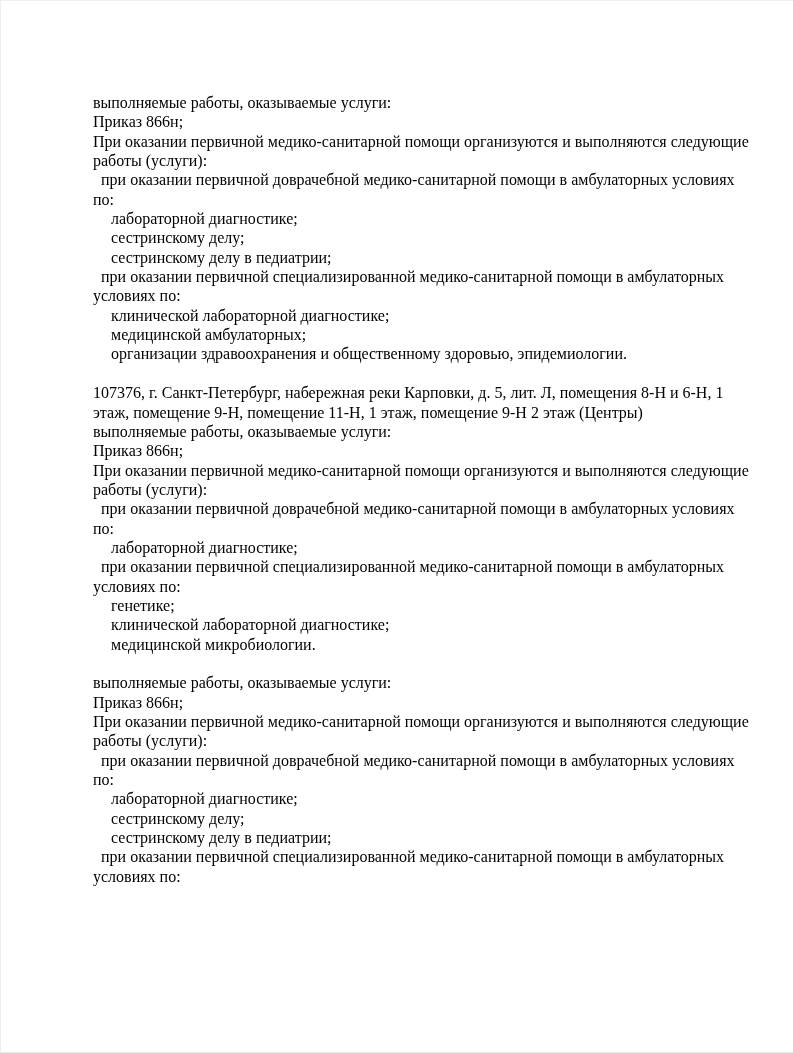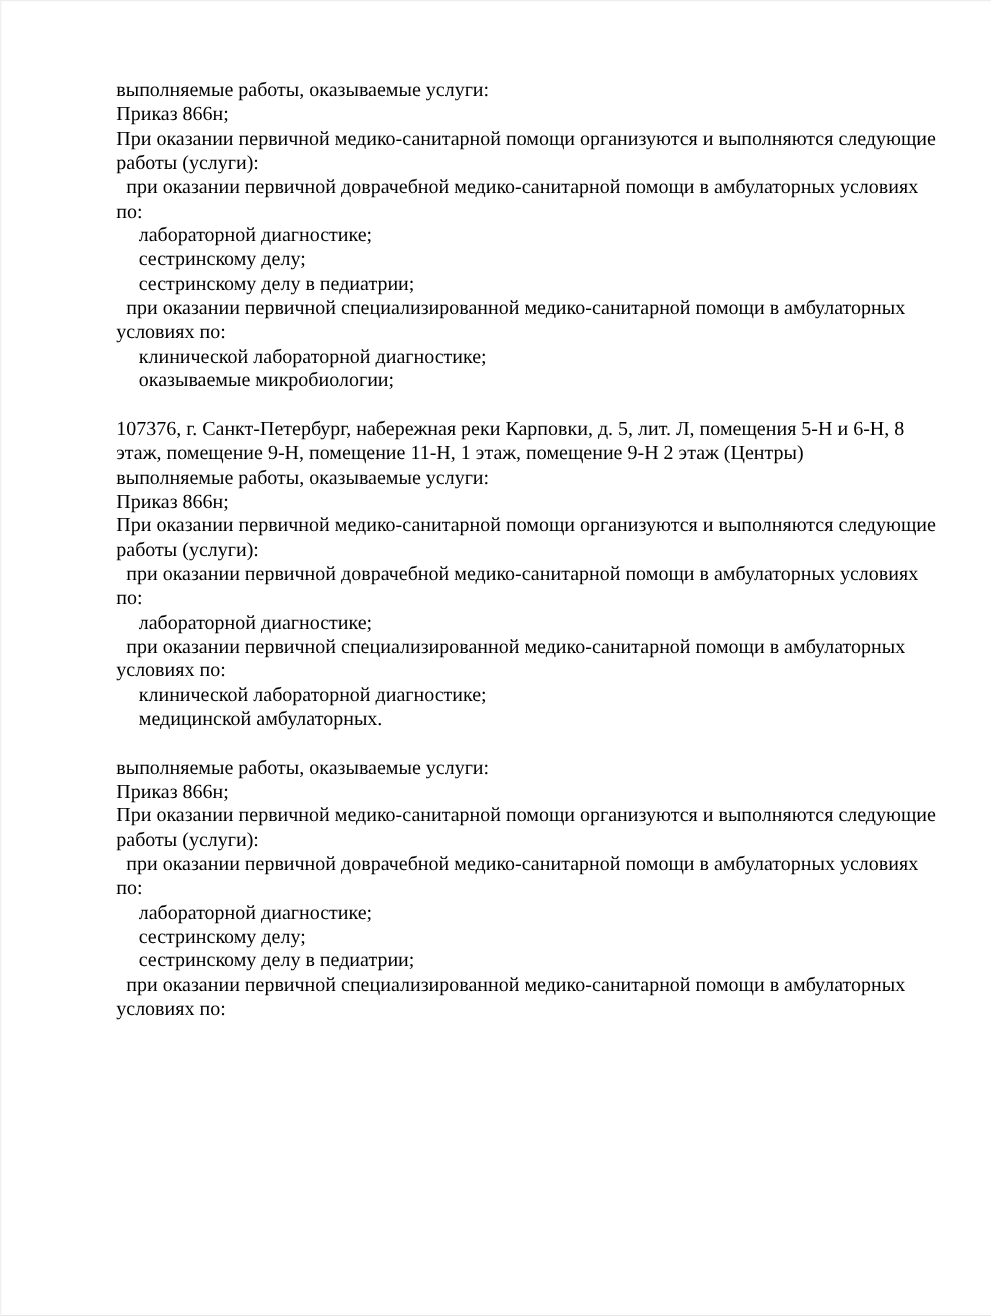--- a/index.html
+++ b/index.html
@@ -13,21 +13,21 @@
     overflow: hidden;
     box-sizing: border-box;
     border-top: 1px solid #eeeeee;
     border-bottom: 1px solid #e7e7e7;
     border-left: 1px solid #efefef;
     font-family: "Liberation Serif", "DejaVu Serif", serif;
     font-size: 16px;
     color: #000000;
   }
   .doc {
-    padding: 62px 40px 0 92px;
+    padding: 92px 40px 0 92px;
   }
   .section {
     margin: 0 0 19.35px 0;
   }
   .section:last-child {
     margin-bottom: 0;
   }
   .line {
     line-height: 19.35px;
     height: 19.35px;
@@ -49,36 +49,38 @@
         <div class="line indent-0">При оказании первичной медико-санитарной помощи организуются и выполняются следующие</div>
         <div class="line indent-0">работы (услуги):</div>
         <div class="line indent-1">при оказании первичной доврачебной медико-санитарной помощи в амбулаторных условиях</div>
         <div class="line indent-0">по:</div>
         <div class="line indent-2">лабораторной диагностике;</div>
         <div class="line indent-2">сестринскому делу;</div>
         <div class="line indent-2">сестринскому делу в педиатрии;</div>
         <div class="line indent-1">при оказании первичной специализированной медико-санитарной помощи в амбулаторных</div>
         <div class="line indent-0">условиях по:</div>
         <div class="line indent-2">клинической лабораторной диагностике;</div>
-        <div class="line indent-2">оказываемые микробиологии;</div>
+        <div class="line indent-2">медицинской амбулаторных;</div>
+        <div class="line indent-2">организации здравоохранения и общественному здоровью, эпидемиологии.</div>
       </div>
       <div class="section">
-        <div class="line indent-0">107376, г. Санкт-Петербург, набережная реки Карповки, д. 5, лит. Л, помещения 5-Н и 6-Н, 8</div>
+        <div class="line indent-0">107376, г. Санкт-Петербург, набережная реки Карповки, д. 5, лит. Л, помещения 8-Н и 6-Н, 1</div>
         <div class="line indent-0">этаж, помещение 9-Н, помещение 11-Н, 1 этаж, помещение 9-Н 2 этаж (Центры)</div>
         <div class="line indent-0">выполняемые работы, оказываемые услуги:</div>
         <div class="line indent-0">Приказ 866н;</div>
         <div class="line indent-0">При оказании первичной медико-санитарной помощи организуются и выполняются следующие</div>
         <div class="line indent-0">работы (услуги):</div>
         <div class="line indent-1">при оказании первичной доврачебной медико-санитарной помощи в амбулаторных условиях</div>
         <div class="line indent-0">по:</div>
         <div class="line indent-2">лабораторной диагностике;</div>
         <div class="line indent-1">при оказании первичной специализированной медико-санитарной помощи в амбулаторных</div>
         <div class="line indent-0">условиях по:</div>
+        <div class="line indent-2">генетике;</div>
         <div class="line indent-2">клинической лабораторной диагностике;</div>
-        <div class="line indent-2">медицинской амбулаторных.</div>
+        <div class="line indent-2">медицинской микробиологии.</div>
       </div>
       <div class="section">
         <div class="line indent-0">выполняемые работы, оказываемые услуги:</div>
         <div class="line indent-0">Приказ 866н;</div>
         <div class="line indent-0">При оказании первичной медико-санитарной помощи организуются и выполняются следующие</div>
         <div class="line indent-0">работы (услуги):</div>
         <div class="line indent-1">при оказании первичной доврачебной медико-санитарной помощи в амбулаторных условиях</div>
         <div class="line indent-0">по:</div>
         <div class="line indent-2">лабораторной диагностике;</div>
         <div class="line indent-2">сестринскому делу;</div>

